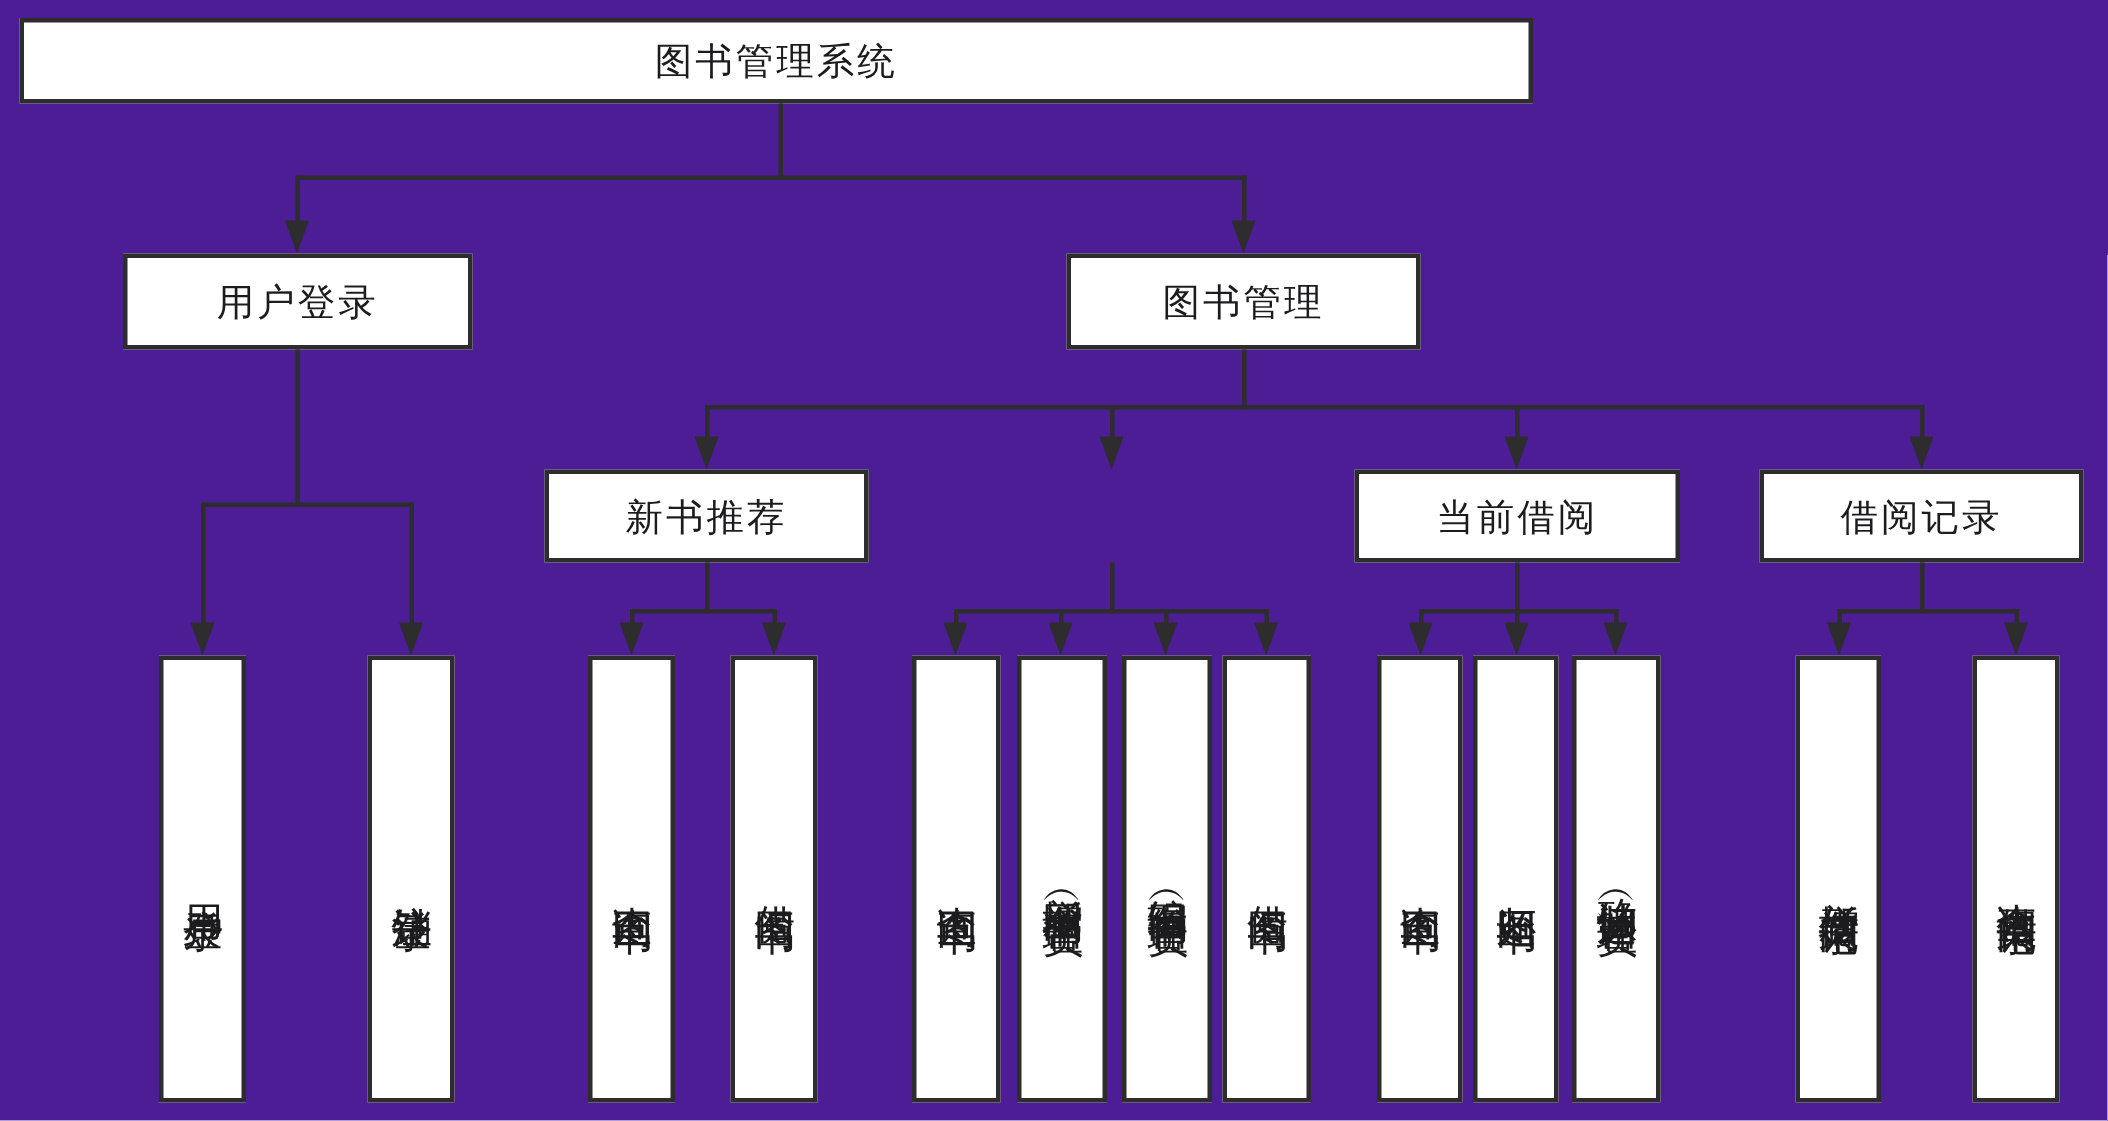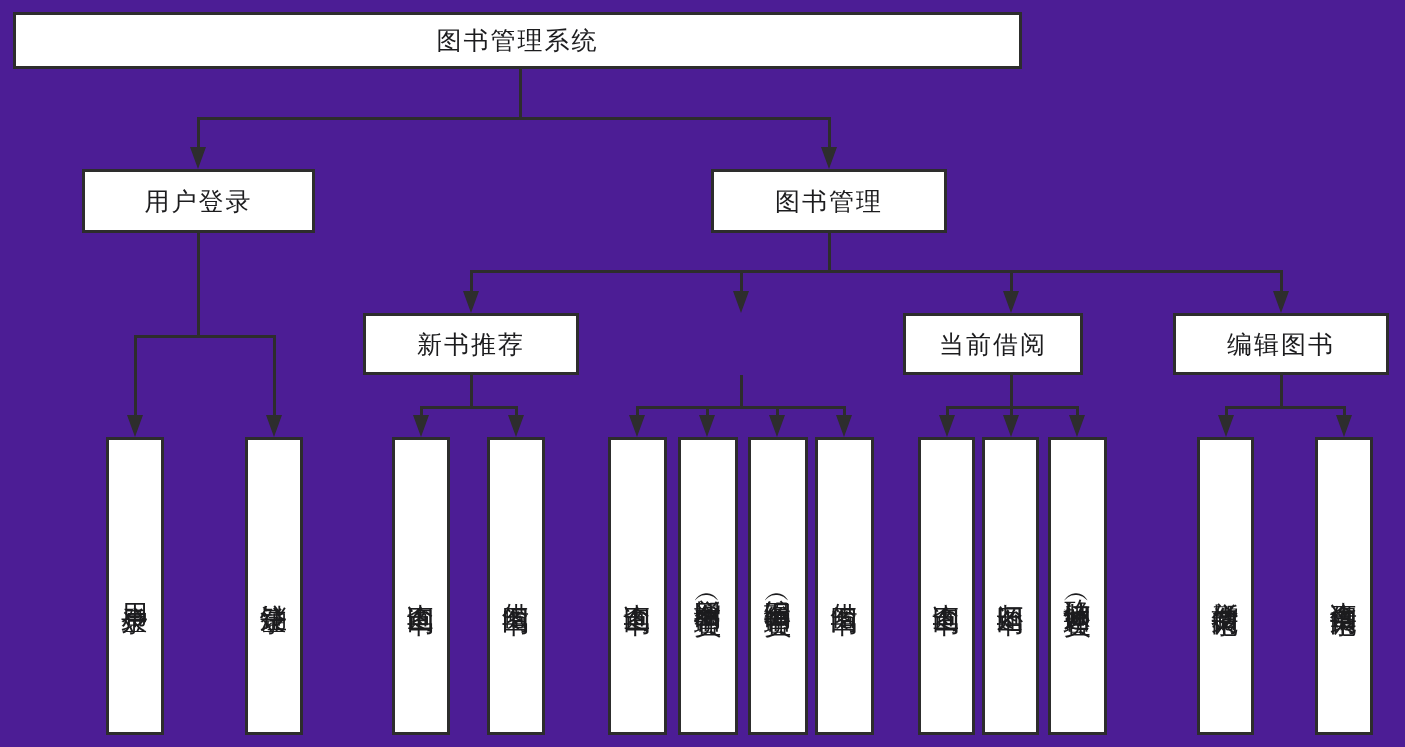--- a/index.html
+++ b/index.html
@@ -91,25 +91,25 @@
   <div class="vl" style="left:740px; top:270px; height:25px;"></div>
   <div class="ar" style="left:733px; top:291px;"></div>
   <div class="vl" style="left:1010px; top:270px; height:25px;"></div>
   <div class="ar" style="left:1003px; top:291px;"></div>
   <div class="vl" style="left:1280px; top:270px; height:25px;"></div>
   <div class="ar" style="left:1273px; top:291px;"></div>
 
   <div class="box" style="left:363px; top:313px; width:216px; height:62px;">
     <span class="hlabel">新书推荐</span>
   </div>
-  <div class="box" style="left:903px; top:313px; width:180px; height:62px;">
+  <div class="box" style="left:903px; top:313px; width:217px; height:62px;">
     <span class="hlabel">当前借阅</span>
   </div>
   <div class="box" style="left:1173px; top:313px; width:216px; height:62px;">
-    <span class="hlabel">编辑图书</span>
+    <span class="hlabel">借阅记录</span>
   </div>
 
   <div class="vl" style="left:470px; top:375px; height:34px;"></div>
   <div class="hl" style="left:420px; top:406px; width:98px;"></div>
   <div class="vl" style="left:420px; top:406px; height:13px;"></div>
   <div class="ar" style="left:413px; top:415px;"></div>
   <div class="vl" style="left:515px; top:406px; height:13px;"></div>
   <div class="ar" style="left:508px; top:415px;"></div>
 
   <div class="vl" style="left:740px; top:375px; height:34px;"></div>

